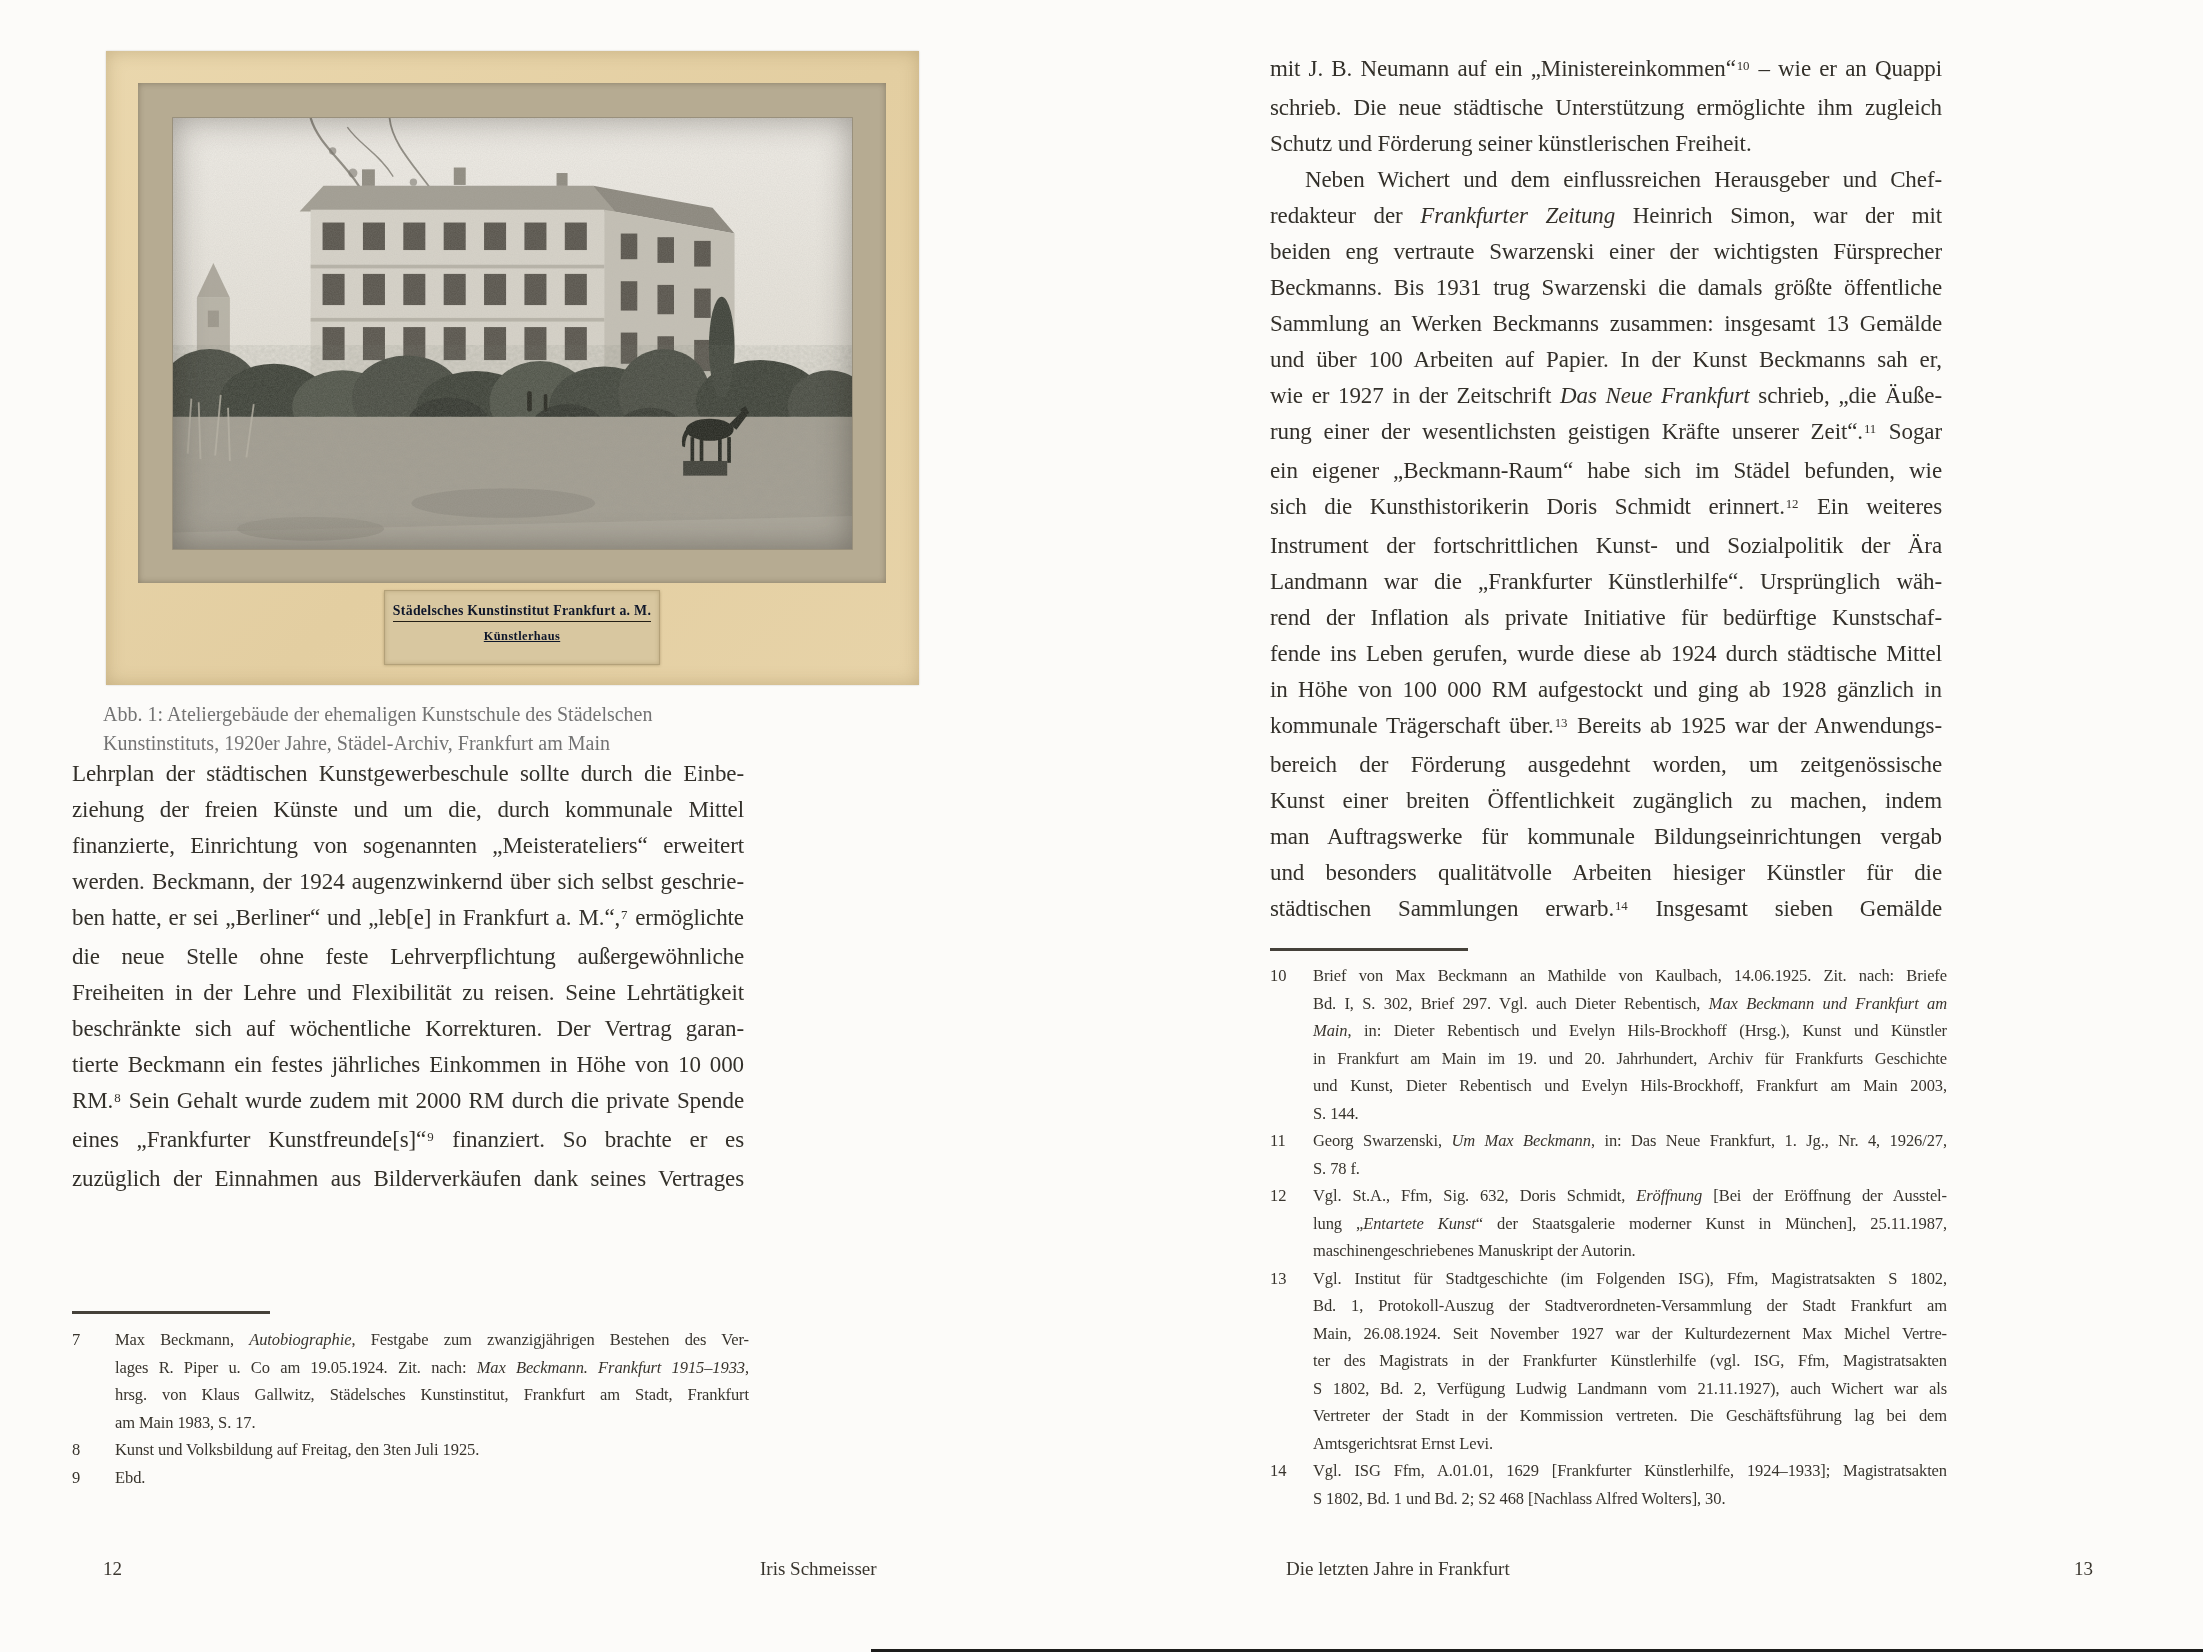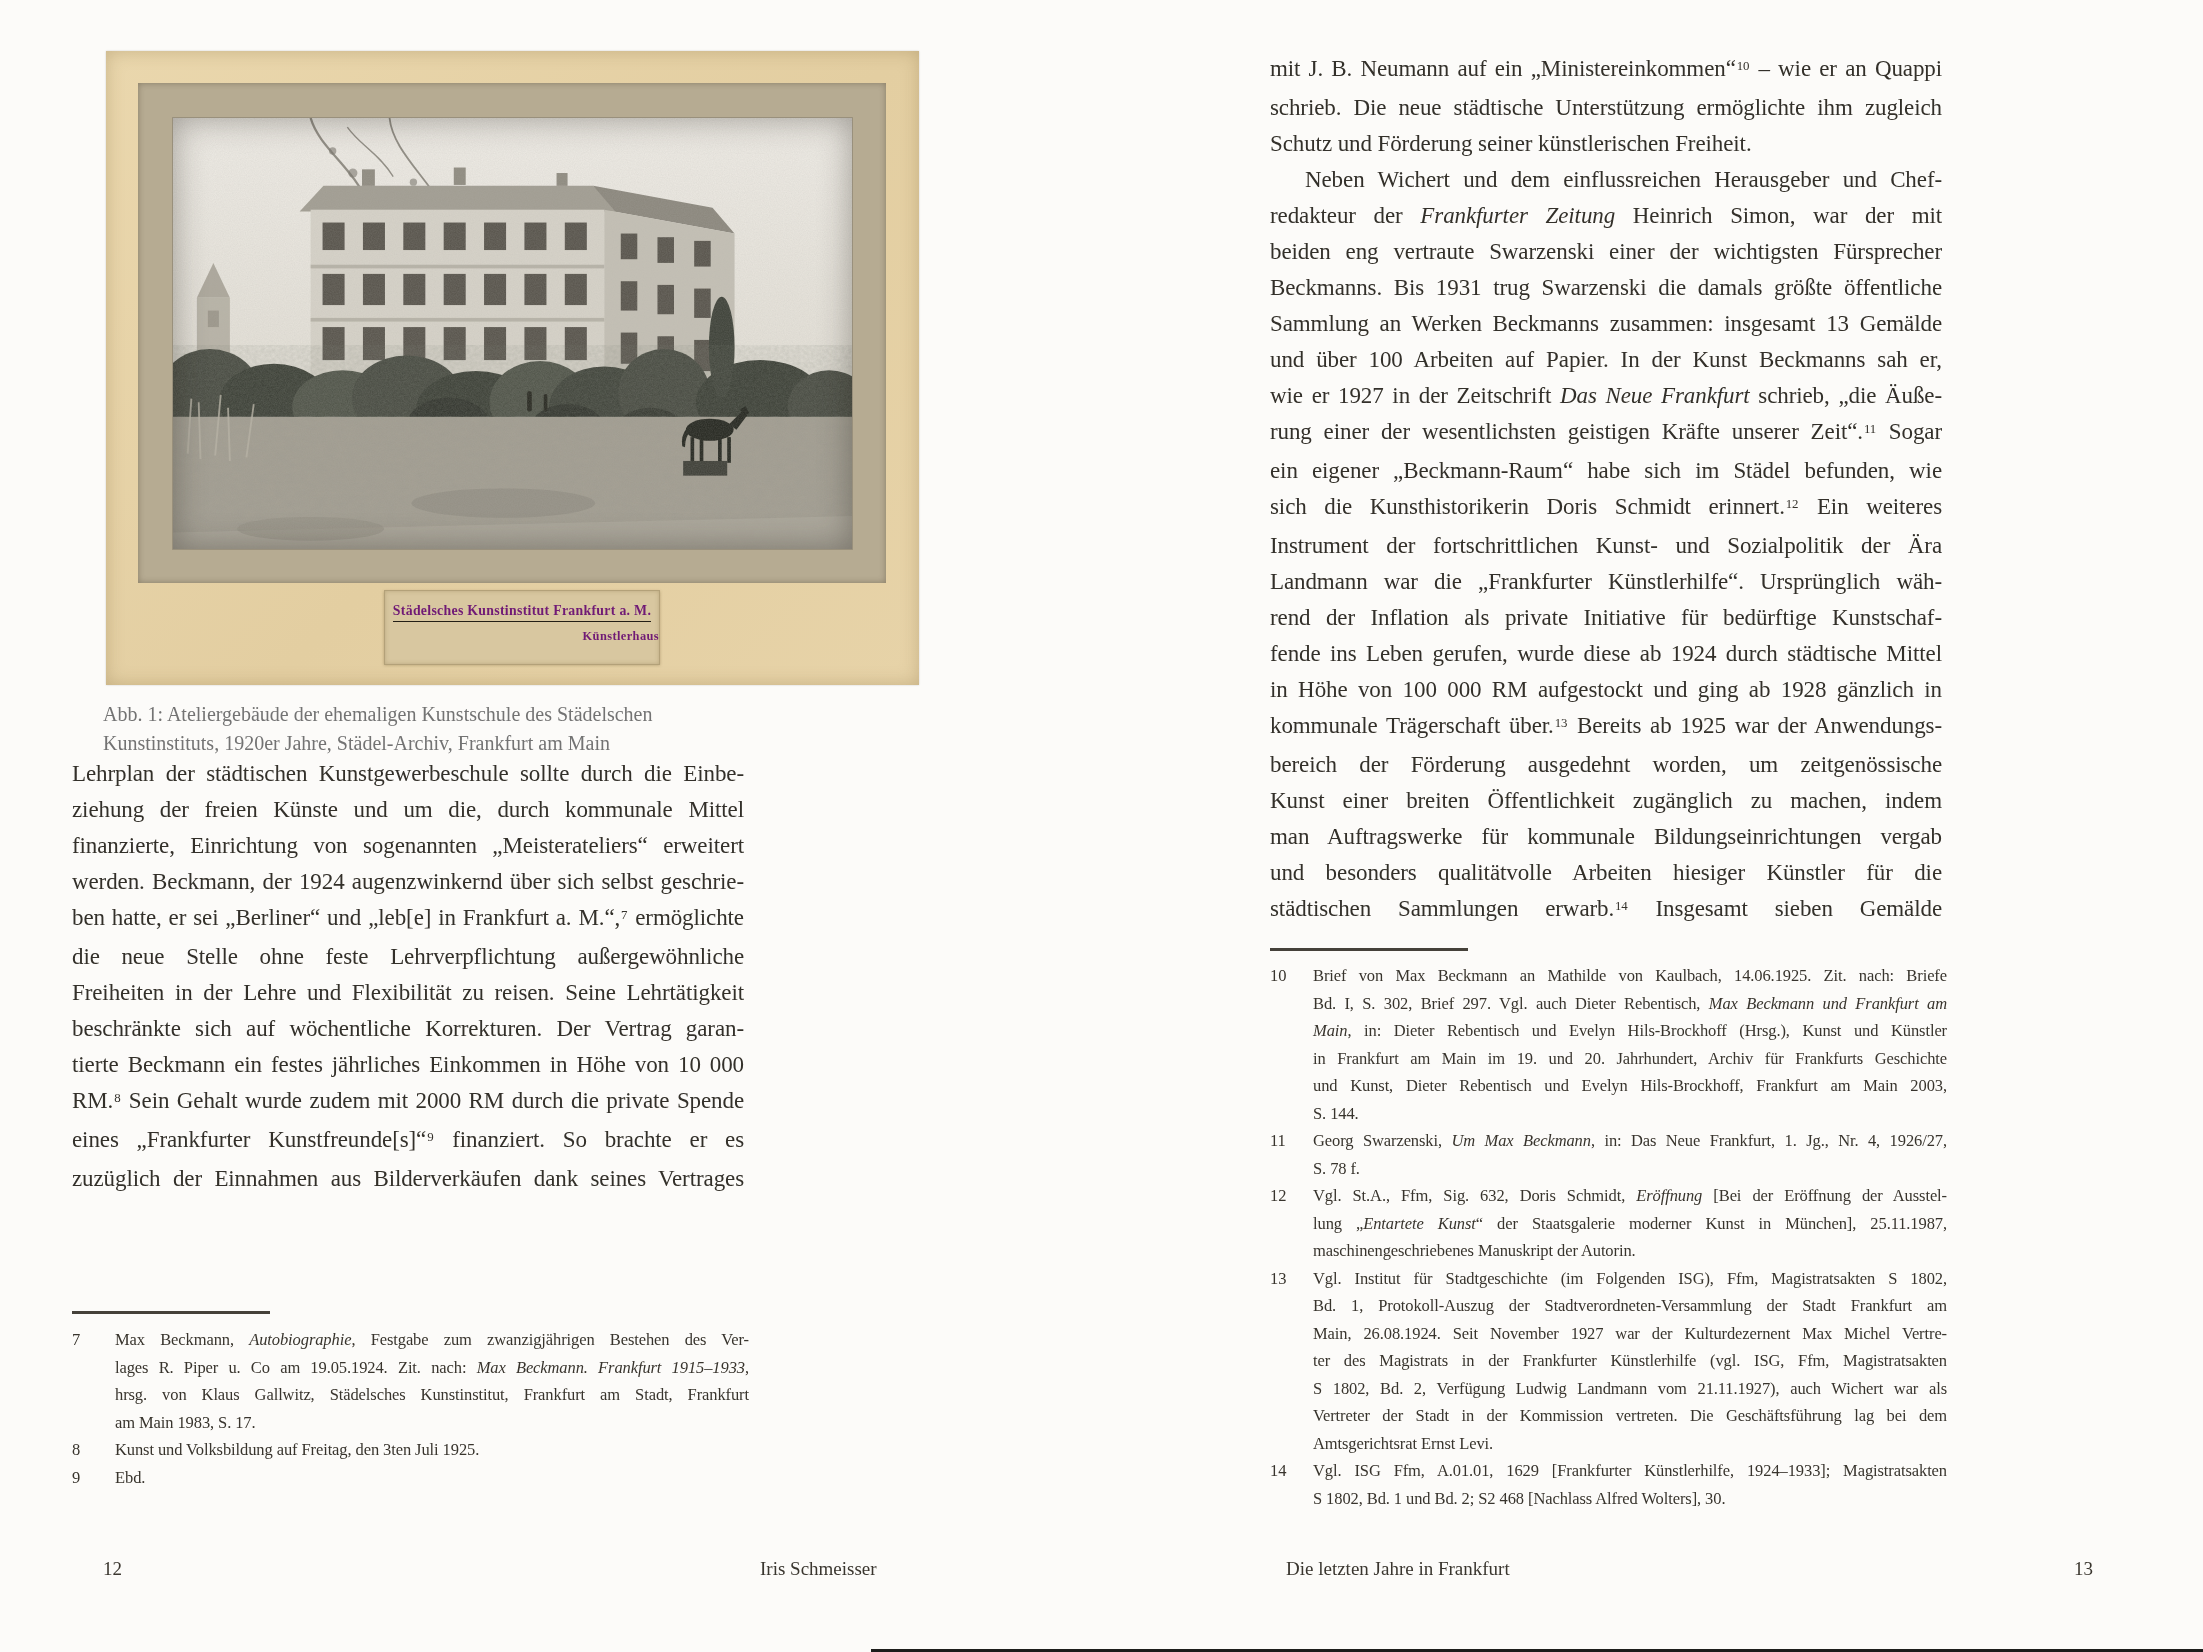--- a/index.html
+++ b/index.html
@@ -19,25 +19,25 @@
   }
   .photo{
     position:absolute;left:35px;top:35px;width:679px;height:431px;background:#e8e5df;
     box-shadow:0 0 0 0.9px #968d7b;
   }
   .photo::after{content:'';position:absolute;inset:0;box-shadow:inset 0 0 33px rgba(35,30,22,.38);pointer-events:none;}
   .plate{
     position:absolute;left:278px;top:539px;width:274px;height:73px;
     background:#d8c7a0;border:0.9px solid #b3a179;
     box-shadow:0 0.9px 2.8px rgba(90,70,30,.35),inset 0 0 4.6px rgba(120,95,50,.3);
-    text-align:center;color:#701a75;
+    text-align:center;color:#0f172a;text-decoration:underline;
   }
   .plate-l1{display:inline-block;margin-top:12px;font-weight:bold;font-size:13.8px;letter-spacing:0.3px;
     border-bottom:1.8px solid #241f16;padding-bottom:1.8px;}
-  .plate-l2{margin-top:7.3px;font-weight:bold;font-size:12.4px;letter-spacing:0.4px;text-align:right;}
+  .plate-l2{margin-top:7.3px;font-weight:bold;font-size:12.4px;letter-spacing:0.4px;}
   .caption{position:absolute;left:103px;top:700px;width:643px;font-size:20px;line-height:28.5px;color:#737373;}
   
   .body-text{position:absolute;font-size:23px;line-height:36px;letter-spacing:-0.1px;width:672px;}
   #left-body{left:72px;top:756px;}
   #right-body{left:1270px;top:51px;}
   .tl{text-align:justify;text-align-last:justify;white-space:normal;}
   .tl.nj{text-align-last:left;}
   .tl.ind{text-indent:35px;}
   span.i{font-style:italic;}
   span.s{font-size:.56em;position:relative;top:-.5em;margin:0 0.9px;}

